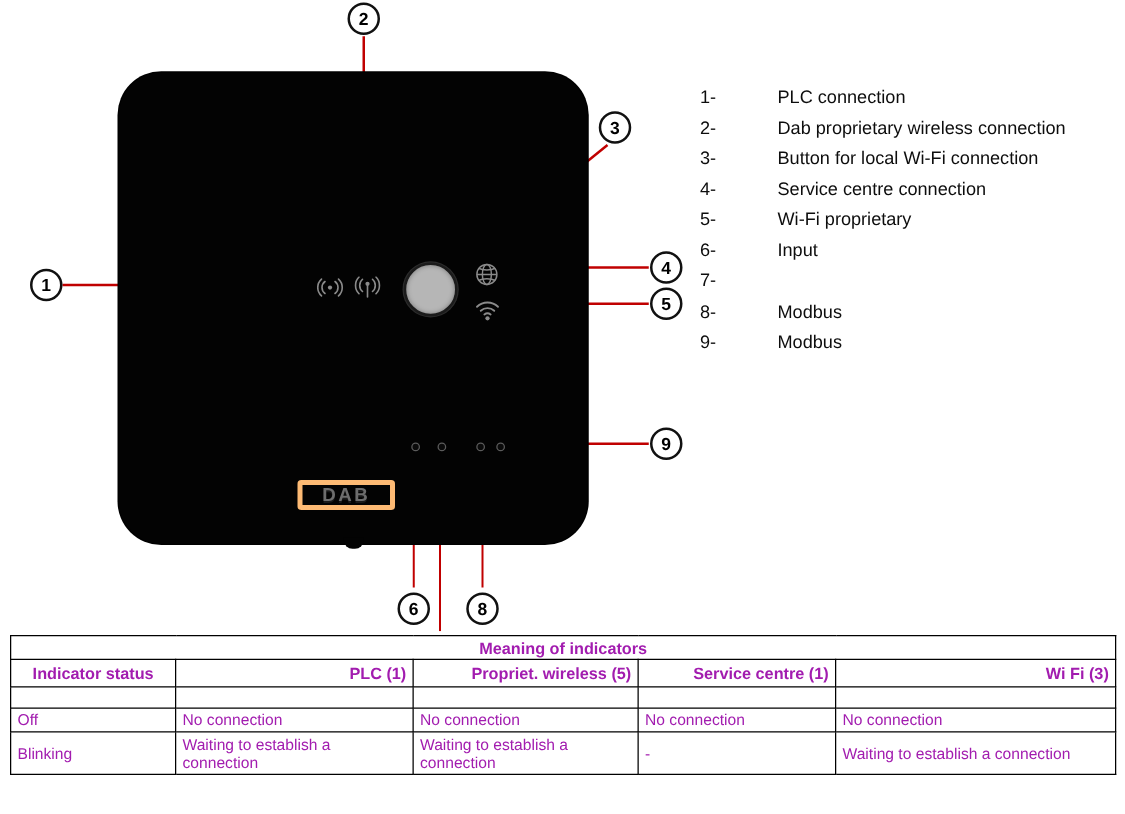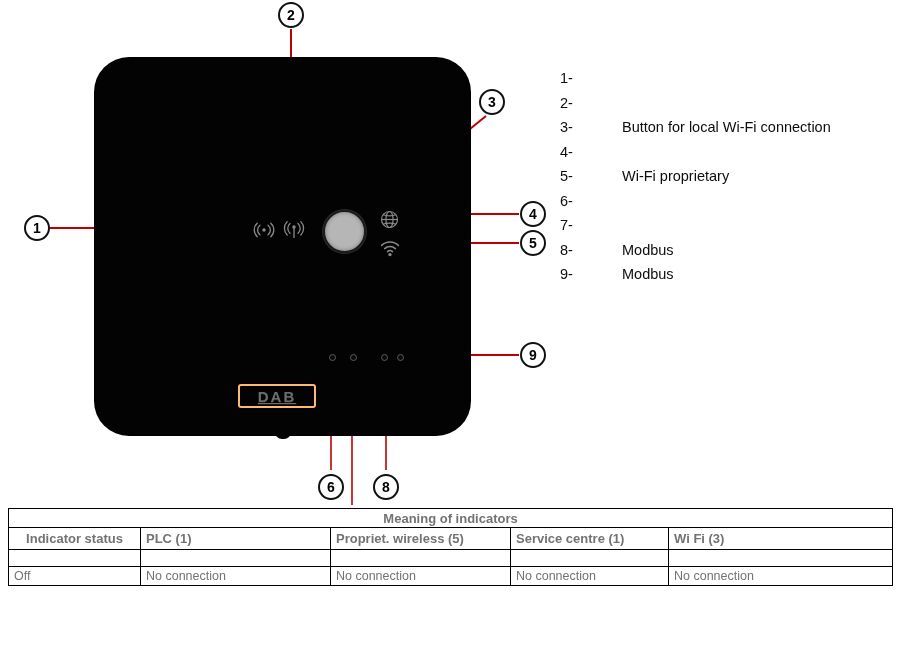--- a/index.html
+++ b/index.html
@@ -54,32 +54,31 @@
     border-radius: 0 0 7px 7px;
   }
 
   
   .dab-logo {
     position: absolute;
     left: 143px;
     top: 326px;
     width: 78px;
     height: 24px;
-    border: 2px solid #fdba74;
+    border: 4px solid #fdba74;
     border-radius: 3px;
     color: #6d6d6d;
     font-size: 15px;
     letter-spacing: 2px;
     font-weight: bold;
     display: flex;
     align-items: center;
     justify-content: center;
     text-shadow: 0 1px 0 #1a1a1a;
     box-sizing: border-box;
-    text-decoration: underline;
   }
 
   
   .push-button {
     position: absolute;
     left: 228px;
     top: 152px;
     width: 43px;
     height: 43px;
     border-radius: 50%;
@@ -163,39 +162,39 @@
     position: absolute;
     left: 8px;
     top: 508px;
     width: 884px;
   }
   table.indicators {
     border-collapse: collapse;
     width: 884px;
     table-layout: fixed;
     font-size: 12.5px;
-    color: #737373;
+    color: #a21caf;
   }
   table.indicators td, table.indicators th {
     border: 1px solid #000000;
     padding: 2px 5px;
     vertical-align: middle;
     text-align: left;
     font-weight: normal;
     box-sizing: border-box;
   }
   table.indicators .t-title {
     text-align: center;
     font-weight: bold;
     font-size: 13px;
     height: 19px;
     padding: 1px 4px;
   }
   table.indicators .t-head {
-    text-align: left;
+    text-align: right;
     font-weight: bold;
     font-size: 13px;
     height: 22px;
   }
   table.indicators .t-head.first {
     text-align: center;
   }
   table.indicators .t-spacer td {
     height: 17px;
   }
@@ -307,37 +306,41 @@
   <div class="callout" style="left:479px; top:89px;">3</div>
   <div class="callout" style="left:520px; top:201px;">4</div>
   <div class="callout" style="left:520px; top:230px;">5</div>
   <div class="callout" style="left:318px; top:474px;">6</div>
   <div class="callout" style="left:373px; top:474px;">8</div>
   <div class="callout" style="left:520px; top:342px;">9</div>
 
   <div class="legend">
     <div class="legend-row">
       <span class="legend-num">1-</span>
+      <span class="legend-text">PLC connection</span>
     </div>
     <div class="legend-row">
       <span class="legend-num">2-</span>
+      <span class="legend-text">Dab proprietary wireless connection</span>
     </div>
     <div class="legend-row">
       <span class="legend-num">3-</span>
       <span class="legend-text">Button for local Wi-Fi connection</span>
     </div>
     <div class="legend-row">
       <span class="legend-num">4-</span>
+      <span class="legend-text">Service centre connection</span>
     </div>
     <div class="legend-row">
       <span class="legend-num">5-</span>
       <span class="legend-text">Wi-Fi proprietary</span>
     </div>
     <div class="legend-row">
       <span class="legend-num">6-</span>
+      <span class="legend-text">Input</span>
     </div>
     <div class="legend-row">
       <span class="legend-num">7-</span>
     </div>
     <div class="legend-row">
       <span class="legend-num">8-</span>
       <span class="legend-text">Modbus</span>
     </div>
     <div class="legend-row">
       <span class="legend-num">9-</span>
@@ -373,15 +376,22 @@
         <td></td>
         <td></td>
       </tr>
       <tr class="t-body">
         <td>Off</td>
         <td>No connection</td>
         <td>No connection</td>
         <td>No connection</td>
         <td>No connection</td>
       </tr>
+      <tr class="t-body tall">
+        <td>Blinking</td>
+        <td>Waiting to establish a connection</td>
+        <td>Waiting to establish a connection</td>
+        <td>-</td>
+        <td>Waiting to establish a connection</td>
+      </tr>
     </tbody>
   </table>
 </div>
 
 </body></html>

